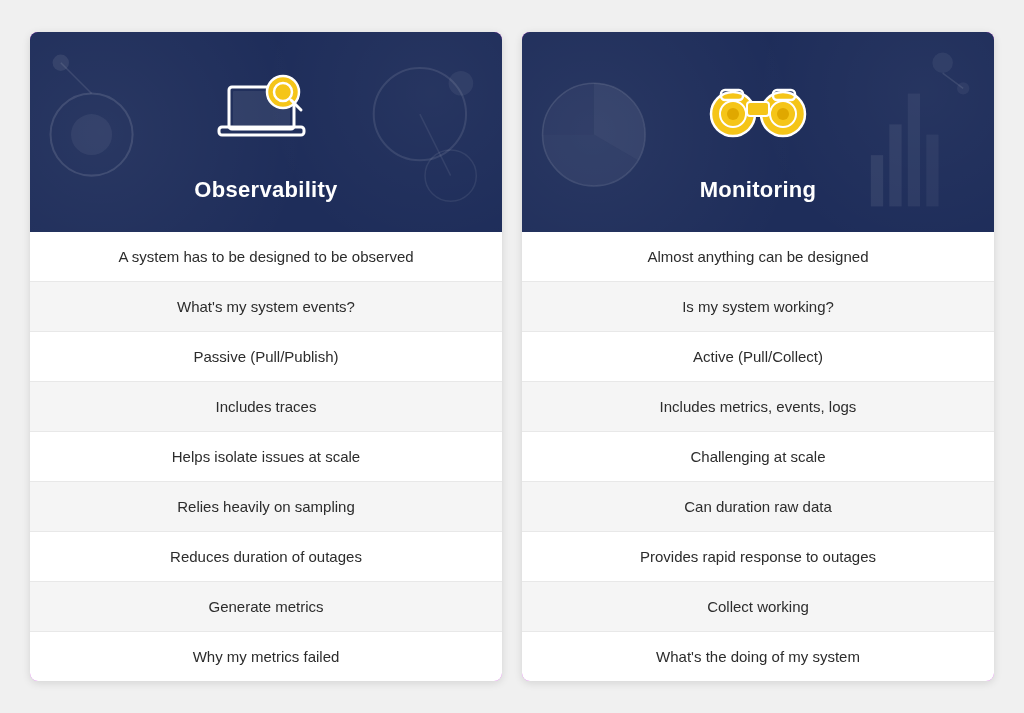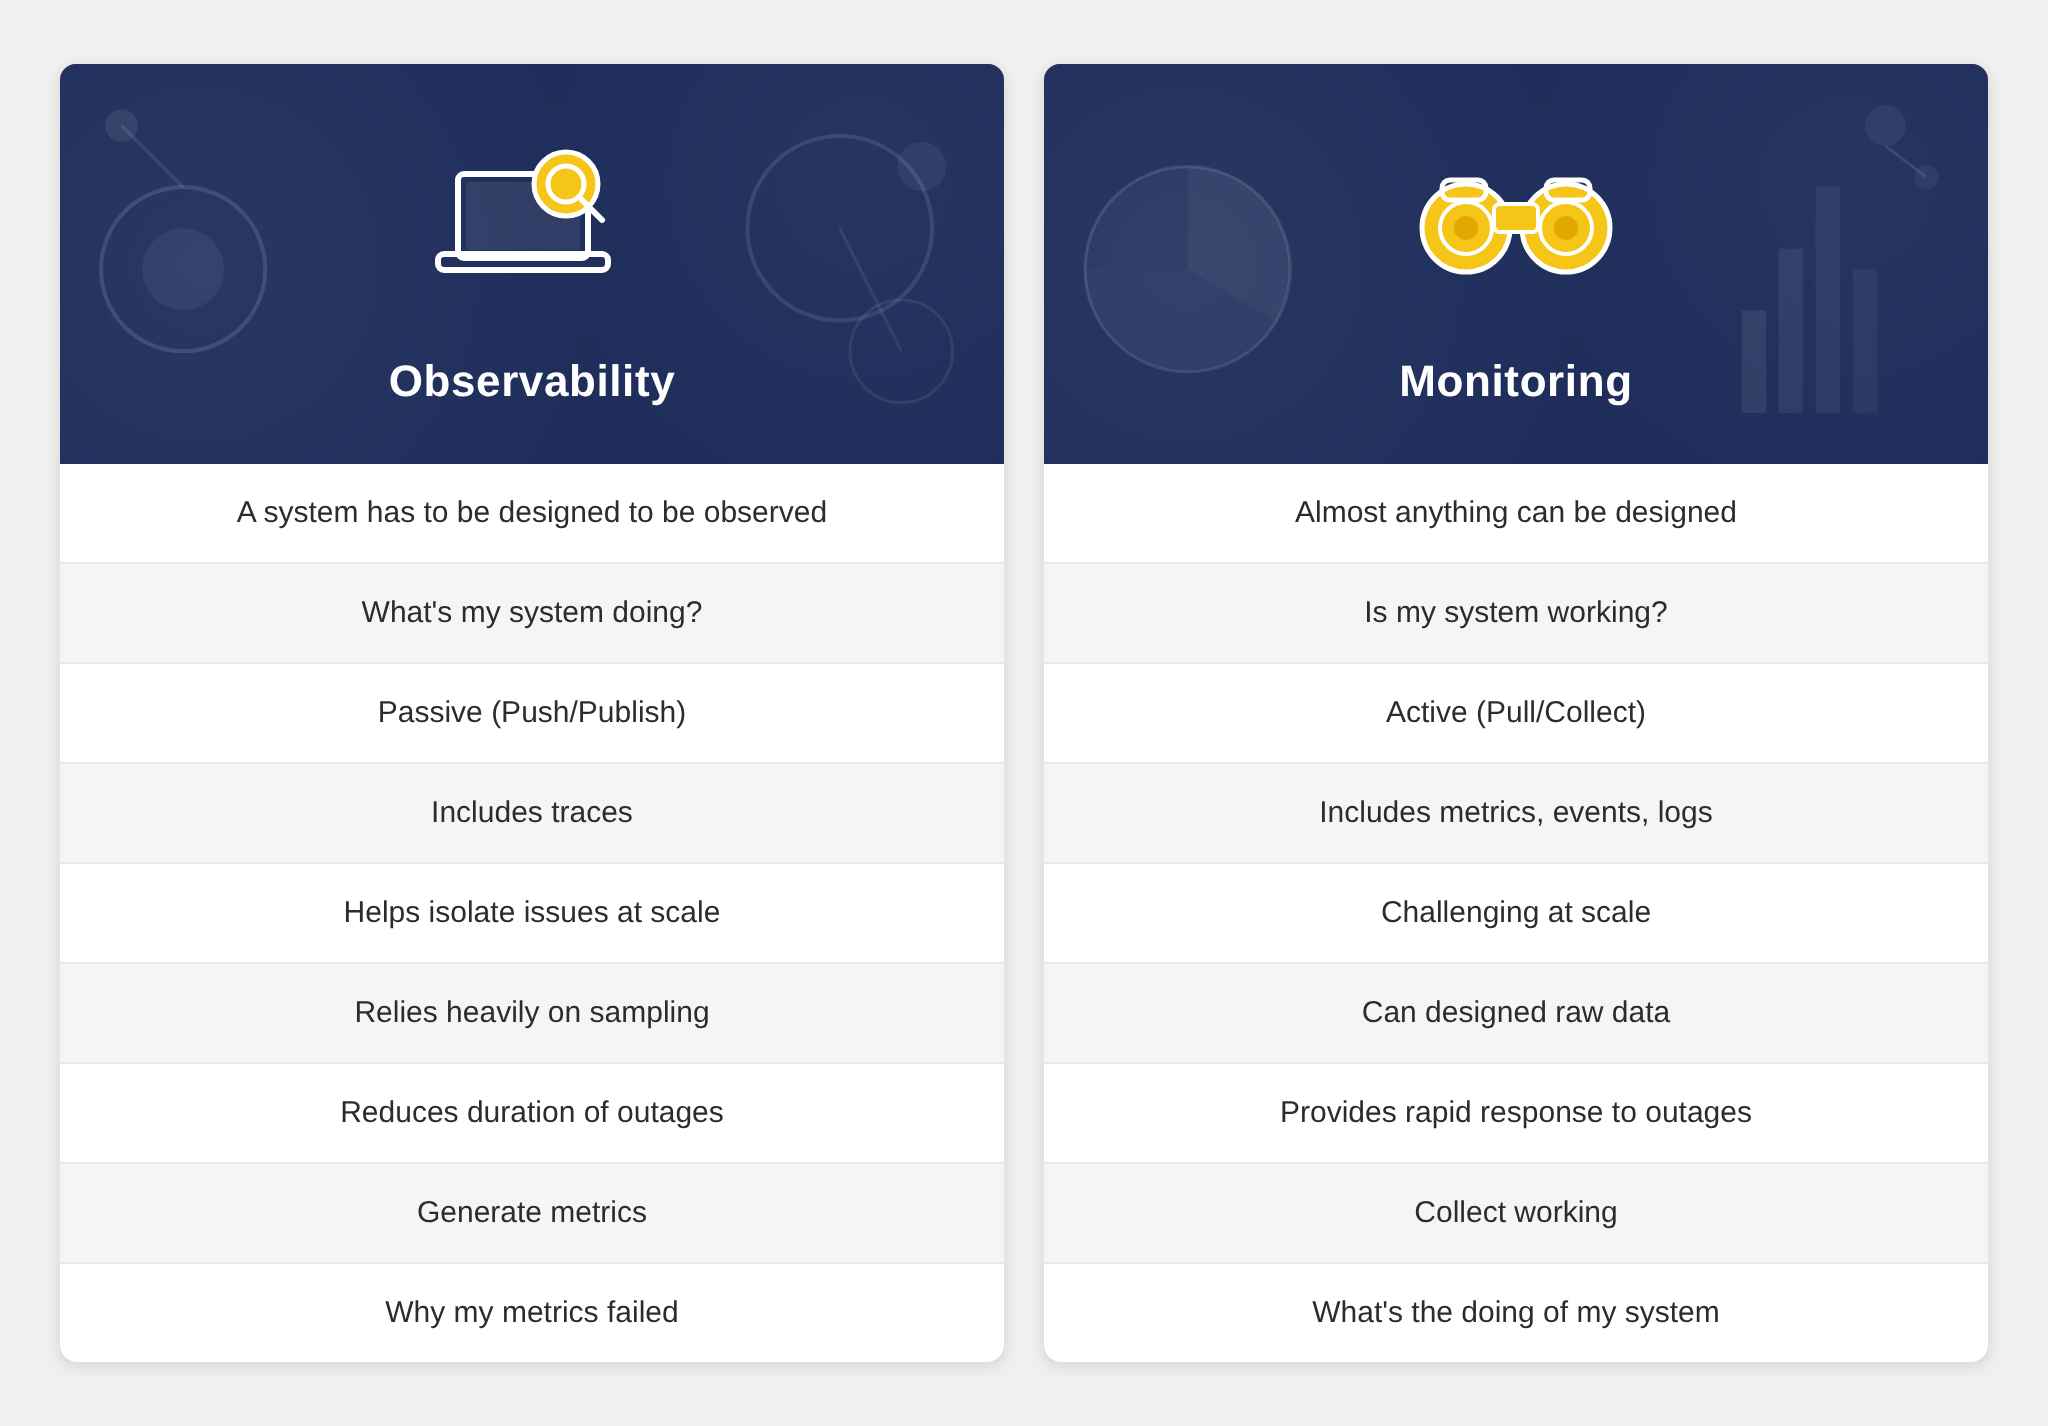--- a/index.html
+++ b/index.html
@@ -118,22 +118,22 @@
           <circle cx="72" cy="20" r="9" fill="none" stroke="white" stroke-width="2.5"></circle>
 
           <line x1="80" y1="28" x2="90" y2="38" stroke="white" stroke-width="3" stroke-linecap="round"></line>
         </svg>
       </div>
       <div class="card-title">Observability</div>
     </div>
     <div class="card-rows">
 
     <div class="card-row">A system has to be designed to be observed</div>
-        <div class="card-row">What's my system doing?</div>
-        <div class="card-row">Passive (Push/Publish)</div>
+        <div class="card-row">What's my system events?</div>
+        <div class="card-row">Passive (Pull/Publish)</div>
         <div class="card-row">Includes traces</div>
         <div class="card-row">Helps isolate issues at scale</div>
         <div class="card-row">Relies heavily on sampling</div>
         <div class="card-row">Reduces duration of outages</div>
         <div class="card-row">Generate metrics</div>
         <div class="card-row">Why my metrics failed</div>
       </div>
   </div>
 
   <div class="card">
@@ -182,20 +182,20 @@
       </div>
       <div class="card-title">Monitoring</div>
     </div>
     <div class="card-rows">
 
     <div class="card-row">Almost anything can be designed</div>
         <div class="card-row">Is my system working?</div>
         <div class="card-row">Active (Pull/Collect)</div>
         <div class="card-row">Includes metrics, events, logs</div>
         <div class="card-row">Challenging at scale</div>
-        <div class="card-row">Can designed raw data</div>
+        <div class="card-row">Can duration raw data</div>
         <div class="card-row">Provides rapid response to outages</div>
         <div class="card-row">Collect working</div>
         <div class="card-row">What's the doing of my system</div>
       </div>
   </div>
 
 </div>
 
 </body></html>

